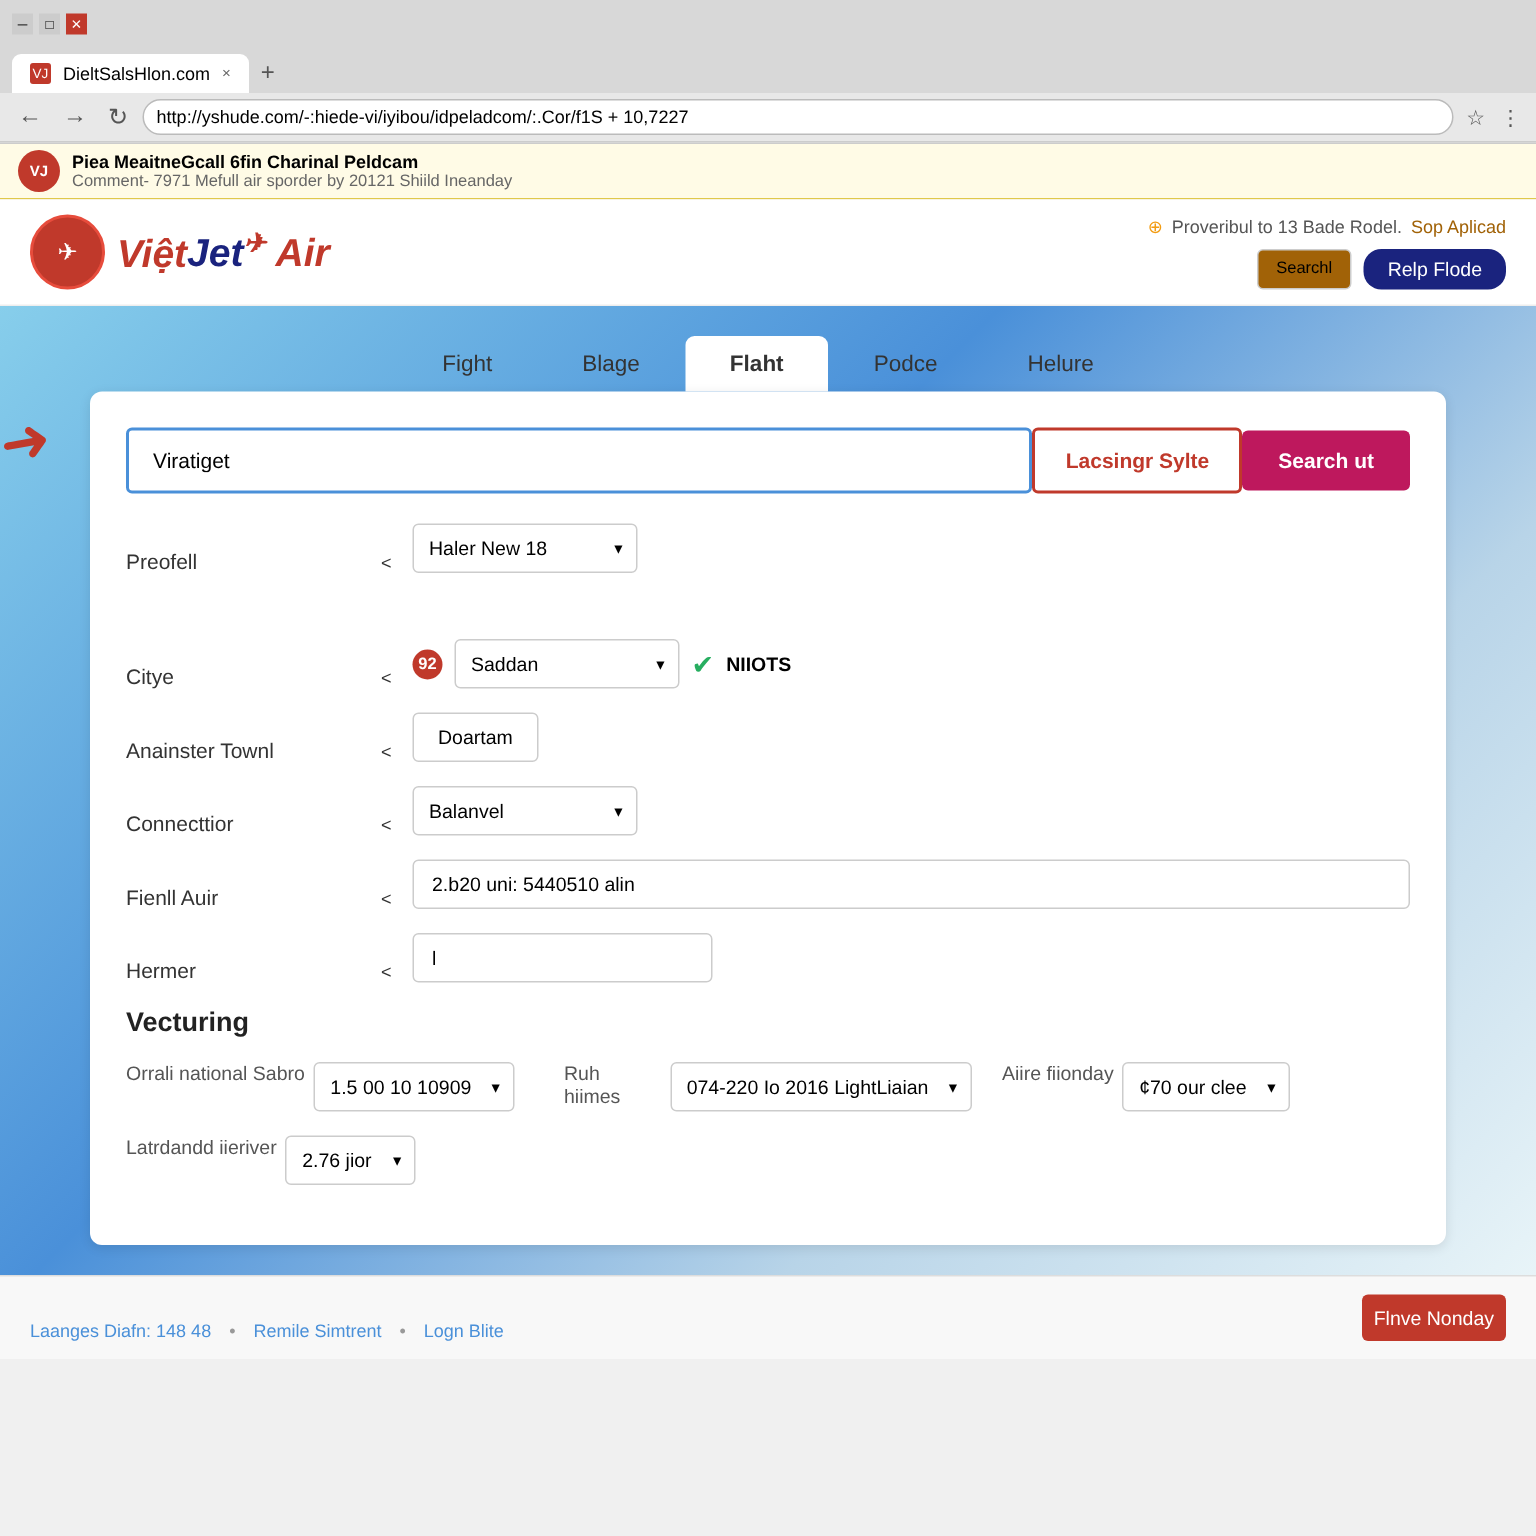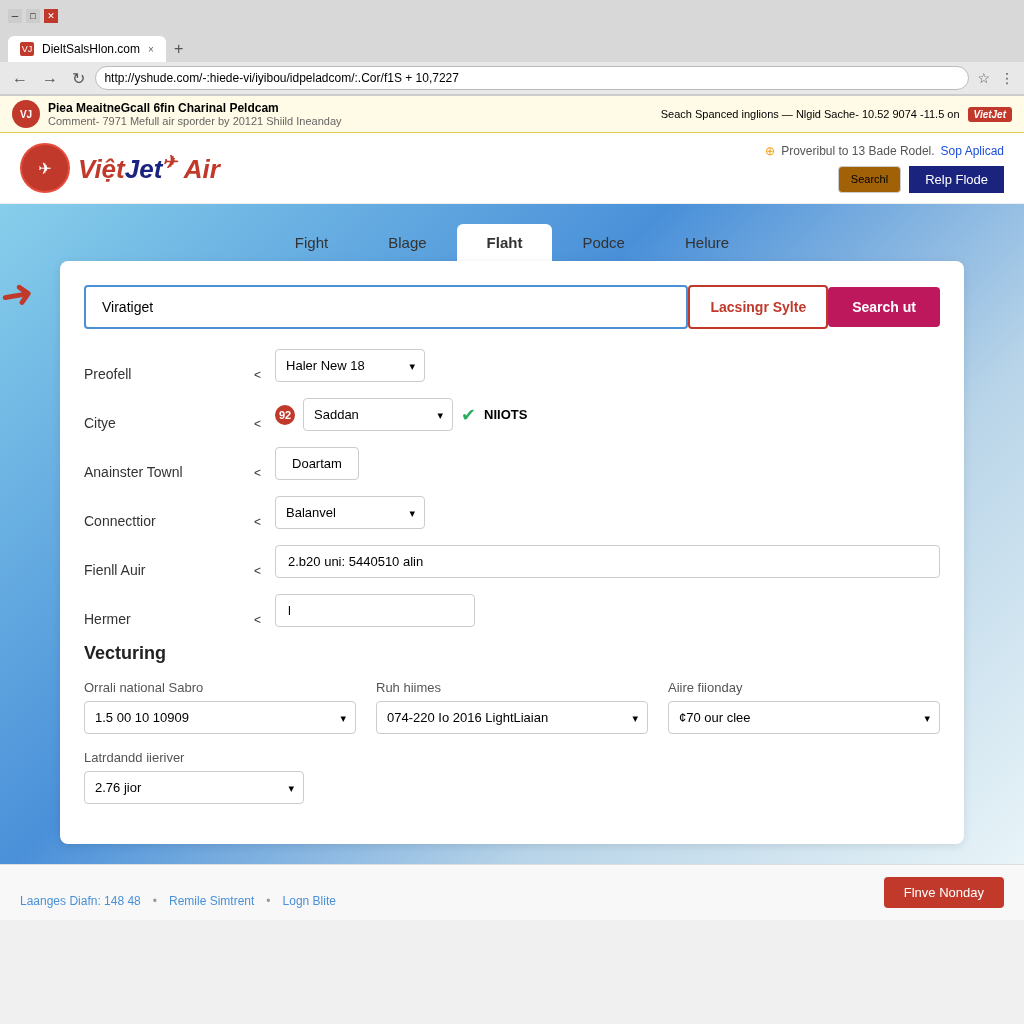--- a/index.html
+++ b/index.html
@@ -40,21 +40,21 @@
     .logo-circle { width: 50px; height: 50px; border-radius: 50%; background: #c0392b; display: flex; align-items: center; justify-content: center; border: 2px solid #e74c3c; }
     .logo-text { font-size: 26px; font-weight: bold; font-style: italic; }
     .logo-text .viet { color: #c0392b; margin-top: 20px; }
     .logo-text .jet { color: #1a237e; }
     .logo-text .air { color: #c0392b; }
     .header-right { display: flex; flex-direction: column; align-items: flex-end; gap: 8px; }
     .promo-text { font-size: 12px; color: #555; display: flex; align-items: center; gap: 6px; }
     .promo-icon { color: #f39c12; }
     .header-buttons { display: flex; gap: 8px; }
     .btn-search { background: #a16207; border: 1px solid #ccc; padding: 6px 12px; border-radius: 4px; cursor: pointer; font-size: 11px; }
-    .btn-book { background: #1a237e; color: white; border: none; padding: 6px 16px; border-radius: 0; cursor: pointer; font-size: 13px; }
+    .btn-book { background: #1a237e; color: white; border: none; padding: 6px 16px; border-radius: 12px; cursor: pointer; font-size: 13px; }
 
     
     .hero-area { background: linear-gradient(135deg, #87CEEB 0%, #4a90d9 40%, #b8d4e8 70%, #e8f4f8 100%); min-height: 600px; padding: 0; position: relative; overflow: hidden; }
 
     
     .nav-tabs { display: flex; justify-content: center; padding: 20px 0 0; gap: 0; }
     .nav-tab { padding: 10px 30px; cursor: pointer; background: transparent; border: none; font-size: 15px; color: #333; position: relative; }
     .nav-tab.active { background: white; border-radius: 6px 6px 0 0; font-weight: bold; }
 
     
@@ -69,47 +69,47 @@
     
     .arrow-container { position: absolute; left: 20px; top: 28px; z-index: 20; }
     .red-arrow { color: #c0392b; font-size: 40px; transform: rotate(-10deg); display: inline-block; }
 
     
     .form-row { display: flex; align-items: flex-end; margin-bottom: 16px; gap: 10px; }
     .form-label { width: 160px; font-size: 14px; color: #333; font-weight: 500; flex-shrink: 0; }
     .form-chevron { color: #333; margin-right: 4px; font-size: 12px; }
     .form-select { padding: 8px 28px 8px 10px; border: 1px solid #ccc; border-radius: 4px; font-size: 13px; background: white; appearance: none; cursor: pointer; min-width: 150px; }
     .form-input { flex: 1; padding: 8px 12px; border: 1px solid #ccc; border-radius: 4px; font-size: 13px; }
-    .city-row-inner { display: flex; align-items: center; gap: 8px; }
+    .city-row-inner { display: flex; align-items: center; gap: 8px; margin-top: 28px; }
     .city-badge-red { background: #c0392b; color: white; border-radius: 50%; width: 20px; height: 20px; display: flex; align-items: center; justify-content: center; font-size: 11px; font-weight: bold; }
     .city-badge-green { color: #27ae60; font-size: 18px; }
     .city-text { font-size: 13px; font-weight: bold; }
     .city-select-wrap { position: relative; display: inline-block; }
     .city-select-wrap::after { content: '▾'; position: absolute; right: 8px; top: 50%; transform: translateY(-50%); font-size: 10px; pointer-events: none; }
 
     .input-with-btn { display: flex; gap: 8px; flex: 1; }
     .btn-doartam { background: white; border: 1px solid #ccc; padding: 8px 16px; border-radius: 4px; cursor: pointer; font-size: 13px; white-space: nowrap; }
 
     
     .section-title { font-size: 18px; font-weight: bold; color: #222; margin-bottom: 16px; margin-top: 8px; }
 
     
     .dropdowns-row { display: flex; gap: 20px; margin-bottom: 16px; flex-wrap: wrap; }
-    .dropdown-group { display: flex; flex-direction: column; gap: 6px; flex: 1; min-width: 180px; }
+    .dropdown-group { display: flex; flex-direction: row; gap: 6px; flex: 1; min-width: 180px; }
     .dropdown-label { font-size: 13px; color: #555; font-weight: 500; }
     .dropdown-select-full { width: 100%; padding: 8px 28px 8px 10px; border: 1px solid #ccc; border-radius: 4px; font-size: 13px; background: white; appearance: none; cursor: pointer; }
     .select-wrapper { position: relative; }
     .select-wrapper::after { content: '▾'; position: absolute; right: 10px; top: 50%; transform: translateY(-50%); font-size: 11px; pointer-events: none; }
 
     
     .page-footer { background: #f8f8f8; border-top: 1px solid #ddd; padding: 12px 20px; display: flex; align-items: flex-end; justify-content: space-between; }
     .footer-links { display: flex; gap: 12px; font-size: 12px; color: #4a90d9; }
     .footer-links span { cursor: pointer; }
     .footer-links .separator { color: #999; }
-    .btn-footer { background: #c0392b; color: white; border: none; padding: 8px 20px; border-radius: 4px; cursor: pointer; font-size: 13px; }
+    .btn-footer { background: #c0392b; color: white; border: none; padding: 8px 8px; border-radius: 4px; cursor: pointer; font-size: 13px; }
   </style>
 </head>
 <body>
 
 <div class="browser-chrome">
 
   <div class="title-bar">
     <div class="title-bar-left">
       <div class="window-controls">
         <button class="win-btn win-minimize">─</button>
@@ -139,42 +139,38 @@
 </div>
 
 <div class="notification-bar">
   <div class="notif-left">
     <div class="notif-logo">VJ</div>
     <div>
       <div style="font-weight:bold; font-size:12px;">Piea MeaitneGcall 6fin Charinal Peldcam</div>
       <div style="color:#666; font-size:11px;">Comment- 7971 Mefull air sporder by 20121 Shiild Ineanday</div>
     </div>
   </div>
-  <div class="notif-right">
-    <span>Seach Spanced inglions — Nlgid Sache- 10.52 9074 -11.5 on</span>
-    <span class="vietjet-badge">VietJet</span>
-  </div>
 </div>
 
 <div class="page-content">
 
   <div class="site-header">
     <div class="logo-area">
       <div class="logo-circle">
         <span style="color:white; font-size:16px;">✈</span>
       </div>
       <div class="logo-text">
         <span class="viet">Việt</span><span class="jet">Jet</span><span style="font-size:18px; color:#c0392b; vertical-align:super;">✈</span> <span class="air">Air</span>
       </div>
     </div>
     <div class="header-right">
       <div class="promo-text">
         <span class="promo-icon">⊕</span>
         <span>Proveribul to 13 Bade Rodel.</span>
-        <span style="color:#1d4ed8; cursor:pointer;text-align:right;">Sop Aplicad</span>
+        <span style="color:#a16207; cursor:pointer;text-align:right;">Sop Aplicad</span>
       </div>
       <div class="header-buttons">
         <button class="btn-search">Searchl</button>
         <button class="btn-book">Relp Flode</button>
       </div>
     </div>
   </div>
 
   <div class="hero-area">
 

